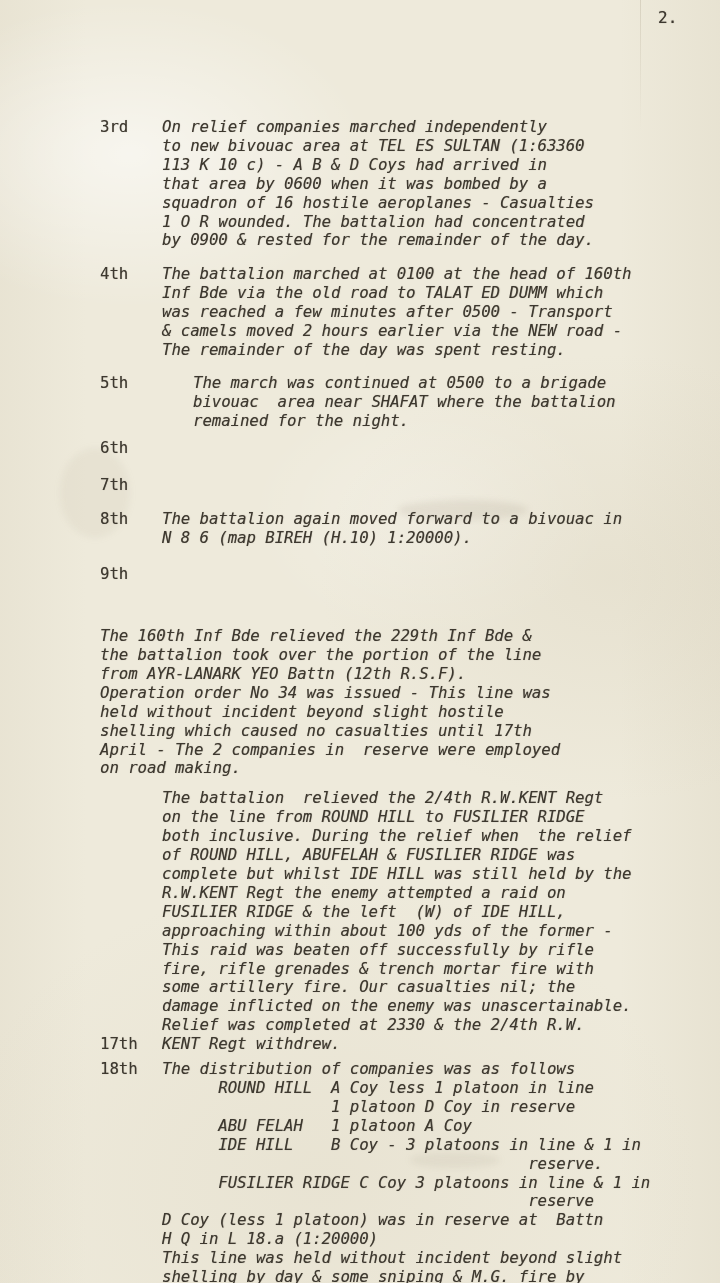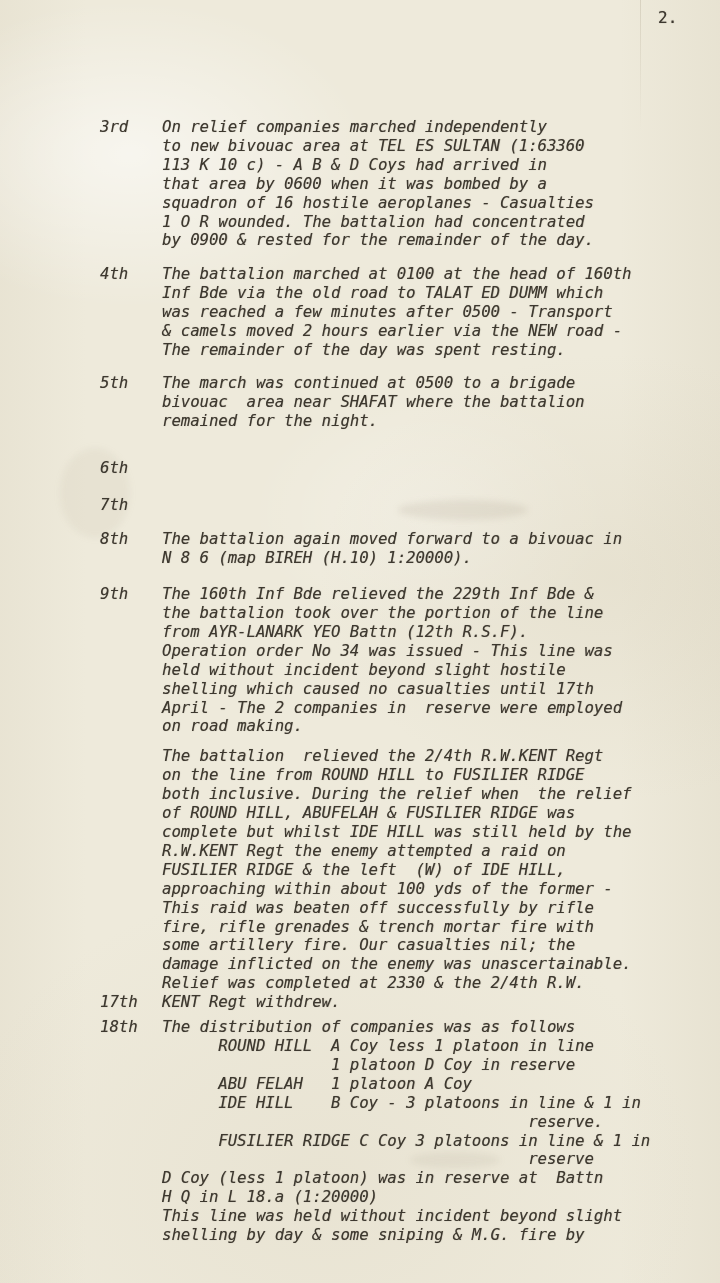--- a/index.html
+++ b/index.html
@@ -46,33 +46,32 @@
     font-family: "DejaVu Sans Mono", "Liberation Mono", monospace;
     font-size: 15.6px;
     line-height: 18.9px;
     color: #3d382f;
     text-shadow: 0.3px 0.3px 0.7px rgba(62,55,44,0.55);
     white-space: pre;
   }
   .entry .day {
     width: 62px;
     flex: 0 0 62px;
-    font-style: italic;
   }
   .entry .body {
     flex: 1;
     font-style: italic;
   }
   
   .entry:nth-child(1) { margin-bottom: 15px; }
   .entry:nth-child(2) { margin-bottom: 14px; }
-  .entry:nth-child(3) { margin-bottom: 28px; }
+  .entry:nth-child(3) { margin-bottom: 8px; gap: 31px; }
   .entry:nth-child(4) { margin-bottom: 15px; justify-content: space-between; }
   .entry:nth-child(5) { margin-bottom: 17px; }
-  .entry:nth-child(6) { margin-bottom: 11px; }
+  .entry:nth-child(6) { margin-bottom: 11px; flex-direction: column; }
   .entry:nth-child(7) { margin-bottom: 6px; align-items: flex-end; }
   .smudge {
     position: absolute;
     border-radius: 50%;
     background: rgba(148,138,116,0.14);
     filter: blur(3px);
     pointer-events: none;
   }
   .smudge-1 { left: 398px; top: 500px; width: 130px; height: 20px; }
   .smudge-2 { left: 60px;  top: 448px; width: 70px;  height: 90px; background: rgba(148,138,116,0.08); }

